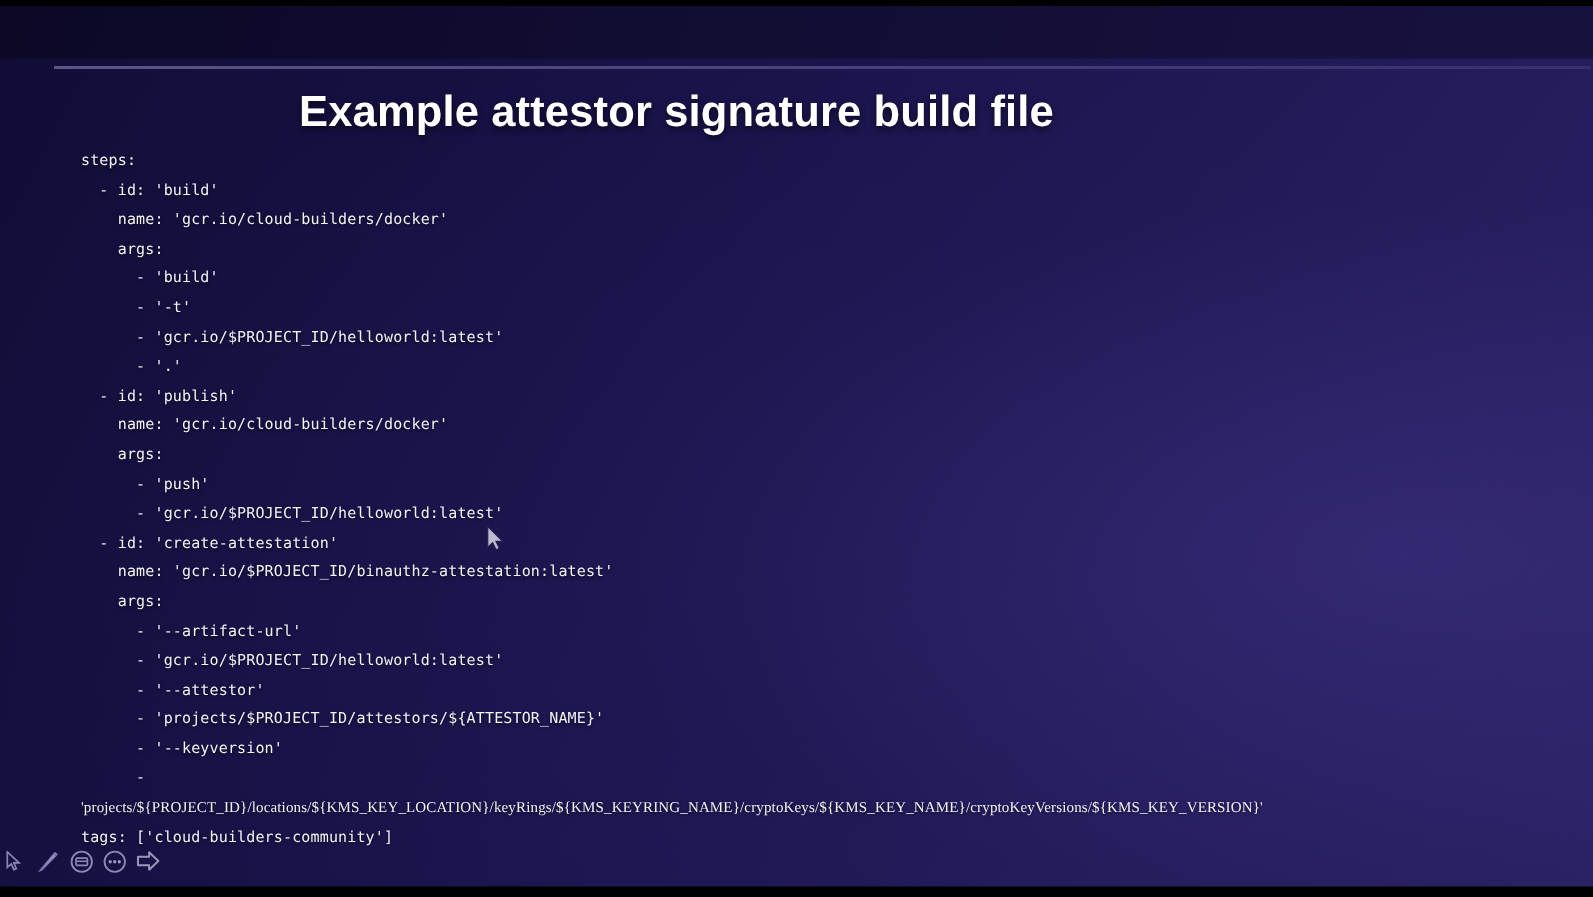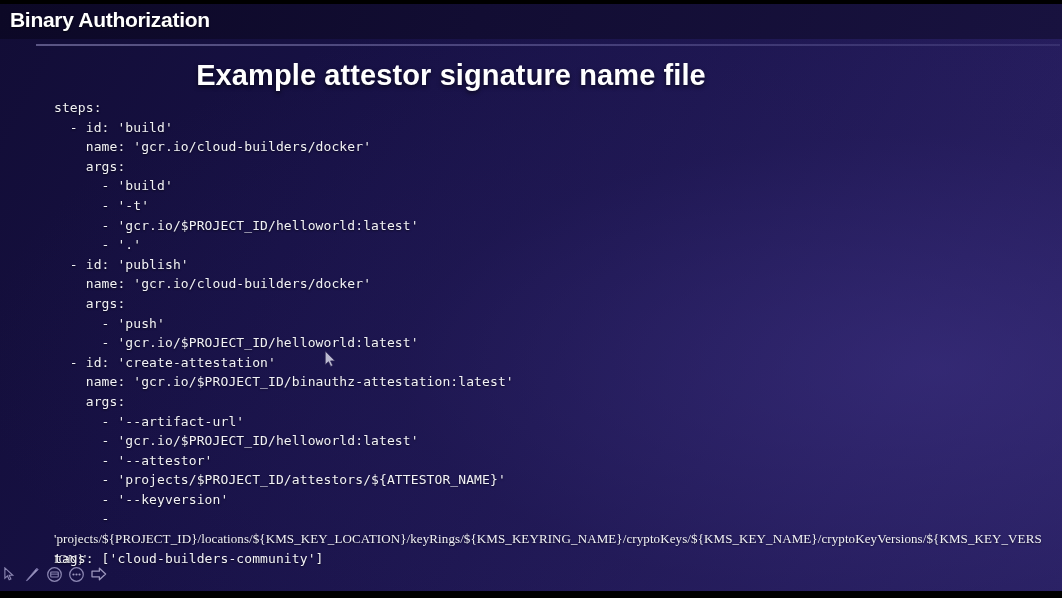--- a/index.html
+++ b/index.html
@@ -68,21 +68,21 @@
     font-family:"Liberation Sans", sans-serif;
   }
   .slide-title .pad { padding-right:160px; display:inline-block; }
 
   
   .code-block {
     position:absolute;
     left:54px; top:94px;
     width:990px;
     font-family:"DejaVu Sans Mono", "Liberation Mono", monospace;
-    font-size:13px;
+    font-size:10px;
     line-height:19.6px;
     color:#f2f2f6;
     white-space:pre;
     letter-spacing:0.1px;
     text-shadow:0 1px 2px rgba(0,0,0,0.55);
   }
   .code-line { height:19.6px; white-space:pre; }
   .code-line.wrap { white-space:pre-wrap; word-break:break-all;font-family:Liberation Serif, serif; }
 
   
@@ -125,25 +125,24 @@
   }
 </style>
 </head>
 <body>
 
 <div class="slide">
 
   <div class="canvas">
 
     <div class="header-band"></div>
-    <div class="header-title">Binary Authorization</div>
     <div class="header-rule"></div>
 
     <div class="slide-title">
-      <span class="pad">Example attestor signature name file</span>
+      <span class="pad">Example attestor signature build file</span>
     </div>
 
     <div class="code-block" id="code-block"><div class="code-line">steps:</div><div class="code-line">  - id: 'build'</div><div class="code-line">    name: 'gcr.io/cloud-builders/docker'</div><div class="code-line">    args:</div><div class="code-line">      - 'build'</div><div class="code-line">      - '-t'</div><div class="code-line">      - 'gcr.io/$PROJECT_ID/helloworld:latest'</div><div class="code-line">      - '.'</div><div class="code-line">  - id: 'publish'</div><div class="code-line">    name: 'gcr.io/cloud-builders/docker'</div><div class="code-line">    args:</div><div class="code-line">      - 'push'</div><div class="code-line">      - 'gcr.io/$PROJECT_ID/helloworld:latest'</div><div class="code-line">  - id: 'create-attestation'</div><div class="code-line">    name: 'gcr.io/$PROJECT_ID/binauthz-attestation:latest'</div><div class="code-line">    args:</div><div class="code-line">      - '--artifact-url'</div><div class="code-line">      - 'gcr.io/$PROJECT_ID/helloworld:latest'</div><div class="code-line">      - '--attestor'</div><div class="code-line">      - 'projects/$PROJECT_ID/attestors/${ATTESTOR_NAME}'</div><div class="code-line">      - '--keyversion'</div><div class="code-line">      - </div><div class="code-line wrap">'projects/${PROJECT_ID}/locations/${KMS_KEY_LOCATION}/keyRings/${KMS_KEYRING_NAME}/cryptoKeys/${KMS_KEY_NAME}/cryptoKeyVersions/${KMS_KEY_VERSION}'</div><div class="code-line">tags: ['cloud-builders-community']</div></div>
 
     <svg class="cursor" viewBox="0 0 12 16">
       <path d="M1,0 L1,13 L4.1,10.1 L6.2,14.6 L8.2,13.7 L6.1,9.3 L10.3,9.3 Z" fill="#d8d8e8" stroke="#2a2050" stroke-width="0.7"></path>
     </svg>
 
     <div class="toolbar">
       <div class="tb-icon">

